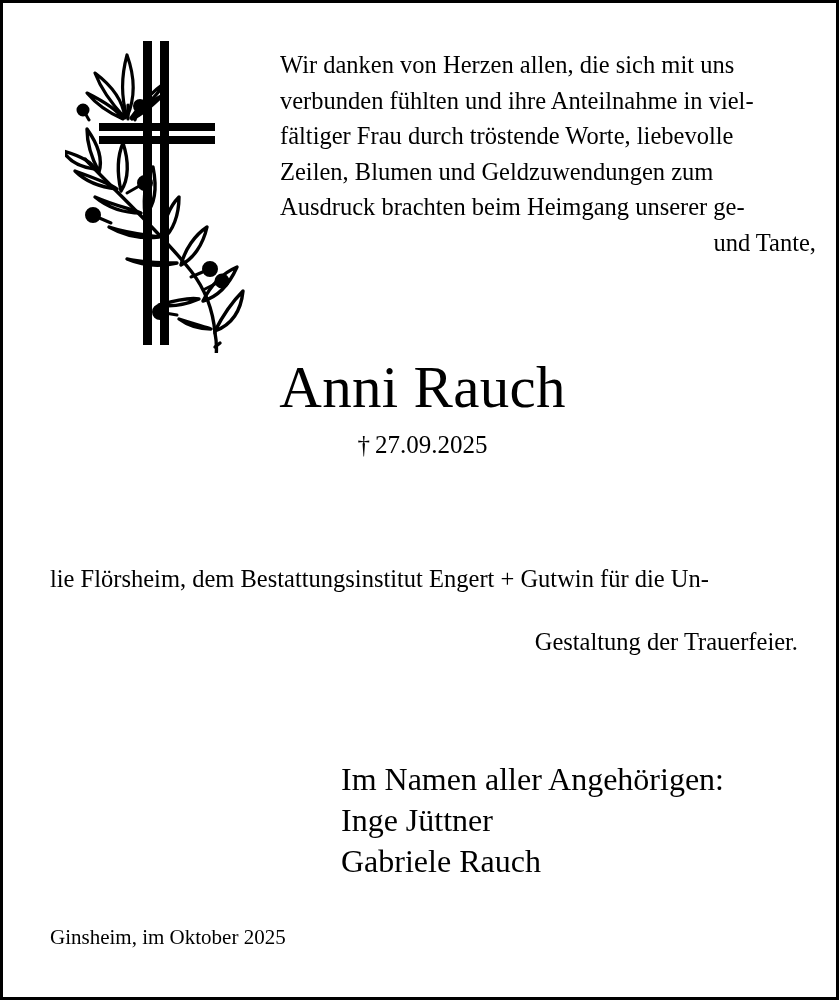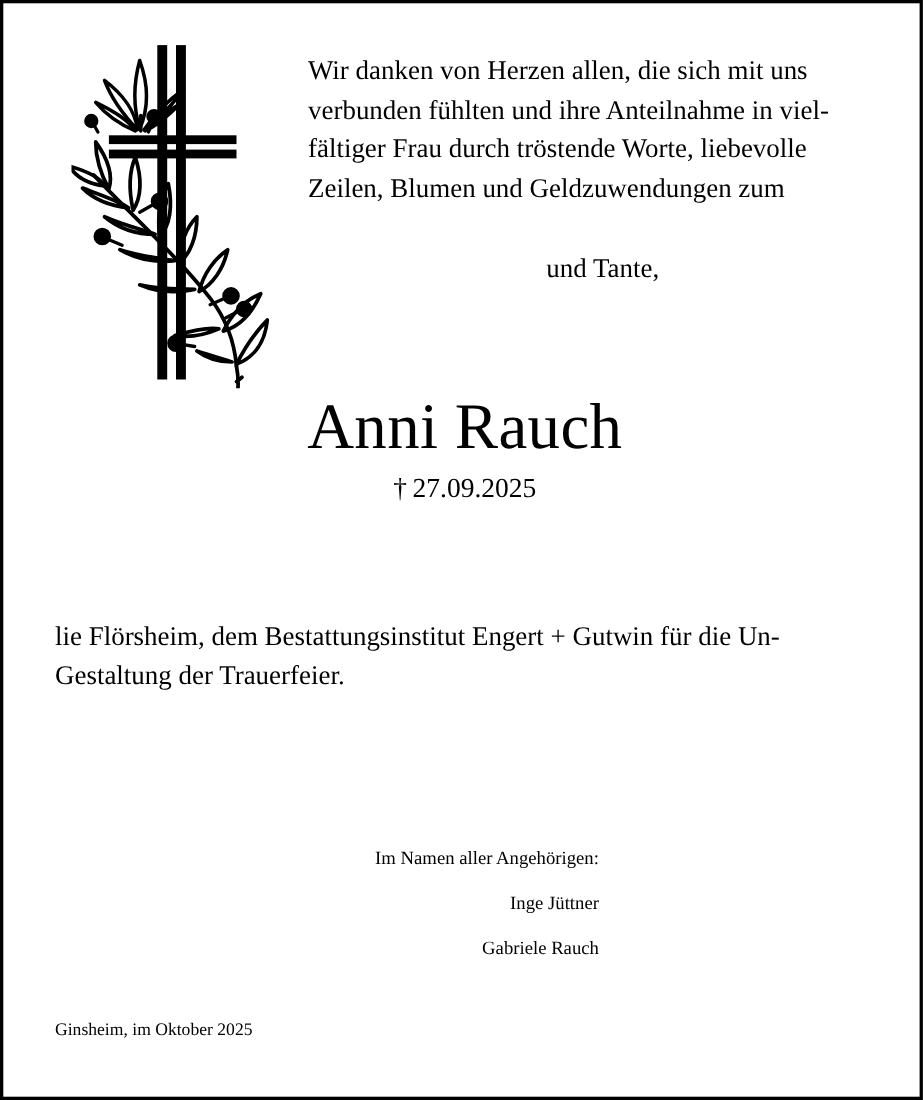--- a/index.html
+++ b/index.html
@@ -44,22 +44,21 @@
     top: 44px;
     width: 536px;
     font-size: 24.5px;
     line-height: 35.5px;
     text-align: justify;
     text-justify: inter-word;
     hyphens: manual;
   }
   .intro .last-line,
   .intro .frau-line {
-    text-align: center;
-    margin-top: 38px;
+    text-align: right;
   }
 
   
   .name-block {
     position: absolute;
     left: 0;
     top: 352px;
     width: 839px;
     text-align: center;
   }
@@ -86,39 +85,40 @@
     left: 47px;
     top: 558px;
     width: 748px;
     font-size: 24.5px;
     line-height: 35.5px;
     text-align: justify;
     text-justify: inter-word;
     hyphens: manual;
   }
   .thanks .last-line {
-    text-align: left;
+    text-align: right;
+    margin-top: 27px;
   }
 
   
   .signature {
     position: absolute;
     left: 338px;
     top: 756px;
-    font-size: 17px;
+    font-size: 32px;
     line-height: 41px;
-    text-align: right;
+    text-align: left;
   }
 
   
   .place-date {
     position: absolute;
     left: 47px;
     top: 918px;
-    font-size: 16px;
+    font-size: 21px;
     line-height: 32px;
   }
 
   .line { display: block; }
 </style>
 </head>
 <body>
 
 <div class="notice">
 
@@ -185,20 +185,21 @@
         <circle cx="95" cy="279" r="6.5" fill="#000000"></circle>
       </g>
     </svg>
   </div>
 
   <div class="intro">
     <span class="line">Wir danken von Herzen allen, die sich mit uns</span>
     <span class="line">verbunden fühlten und ihre Anteilnahme in viel-</span>
     <span class="line">fältiger Frau durch tröstende Worte, liebevolle</span>
     <span class="line">Zeilen, Blumen und Geldzuwendungen zum</span>
+    <span class="line">Ausdruck brachten beim Heimgang unserer ge-</span>
     <span class="line last-line">und Tante,</span>
   </div>
 
   <div class="name-block">
     <h1 class="deceased-name">Anni Rauch</h1>
     <div class="death-date">
       <span class="dagger">†</span><span>27.09.2025</span>
     </div>
   </div>
 

